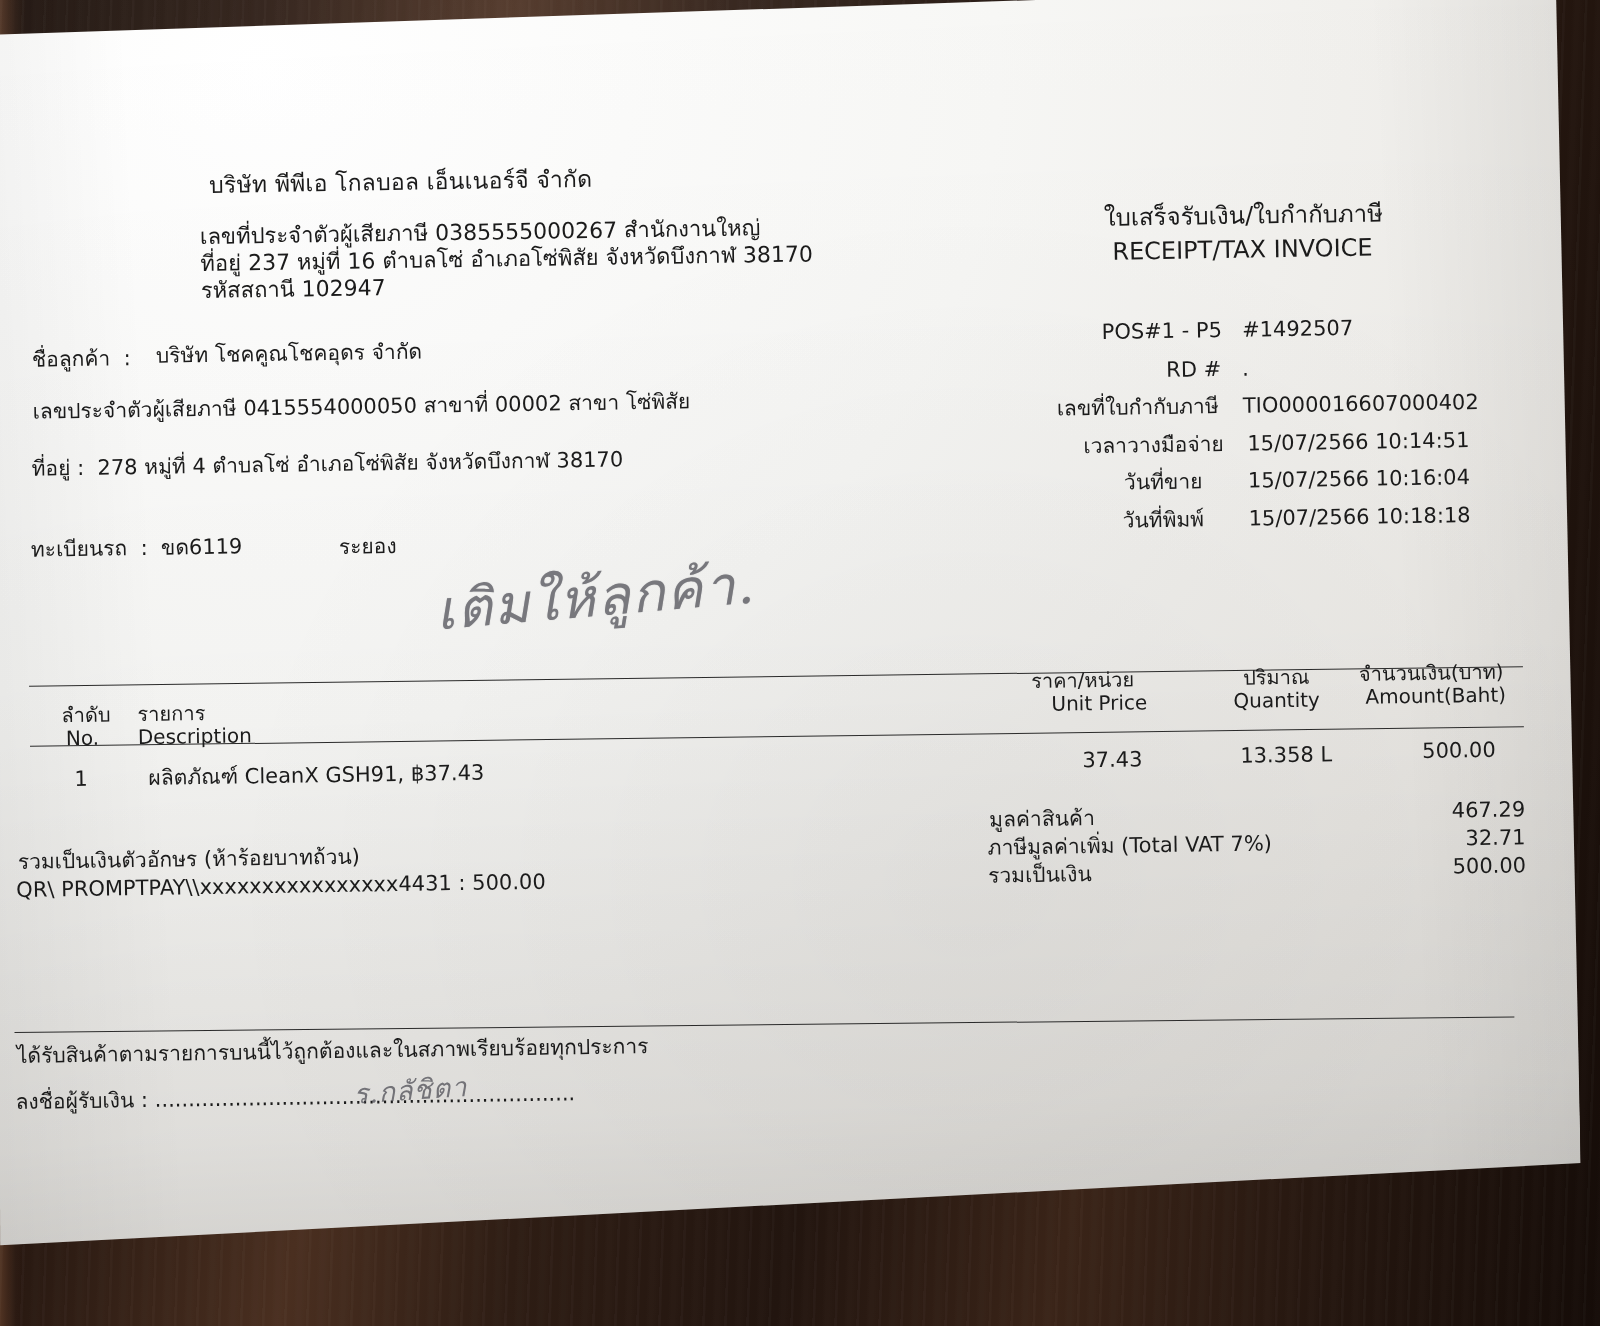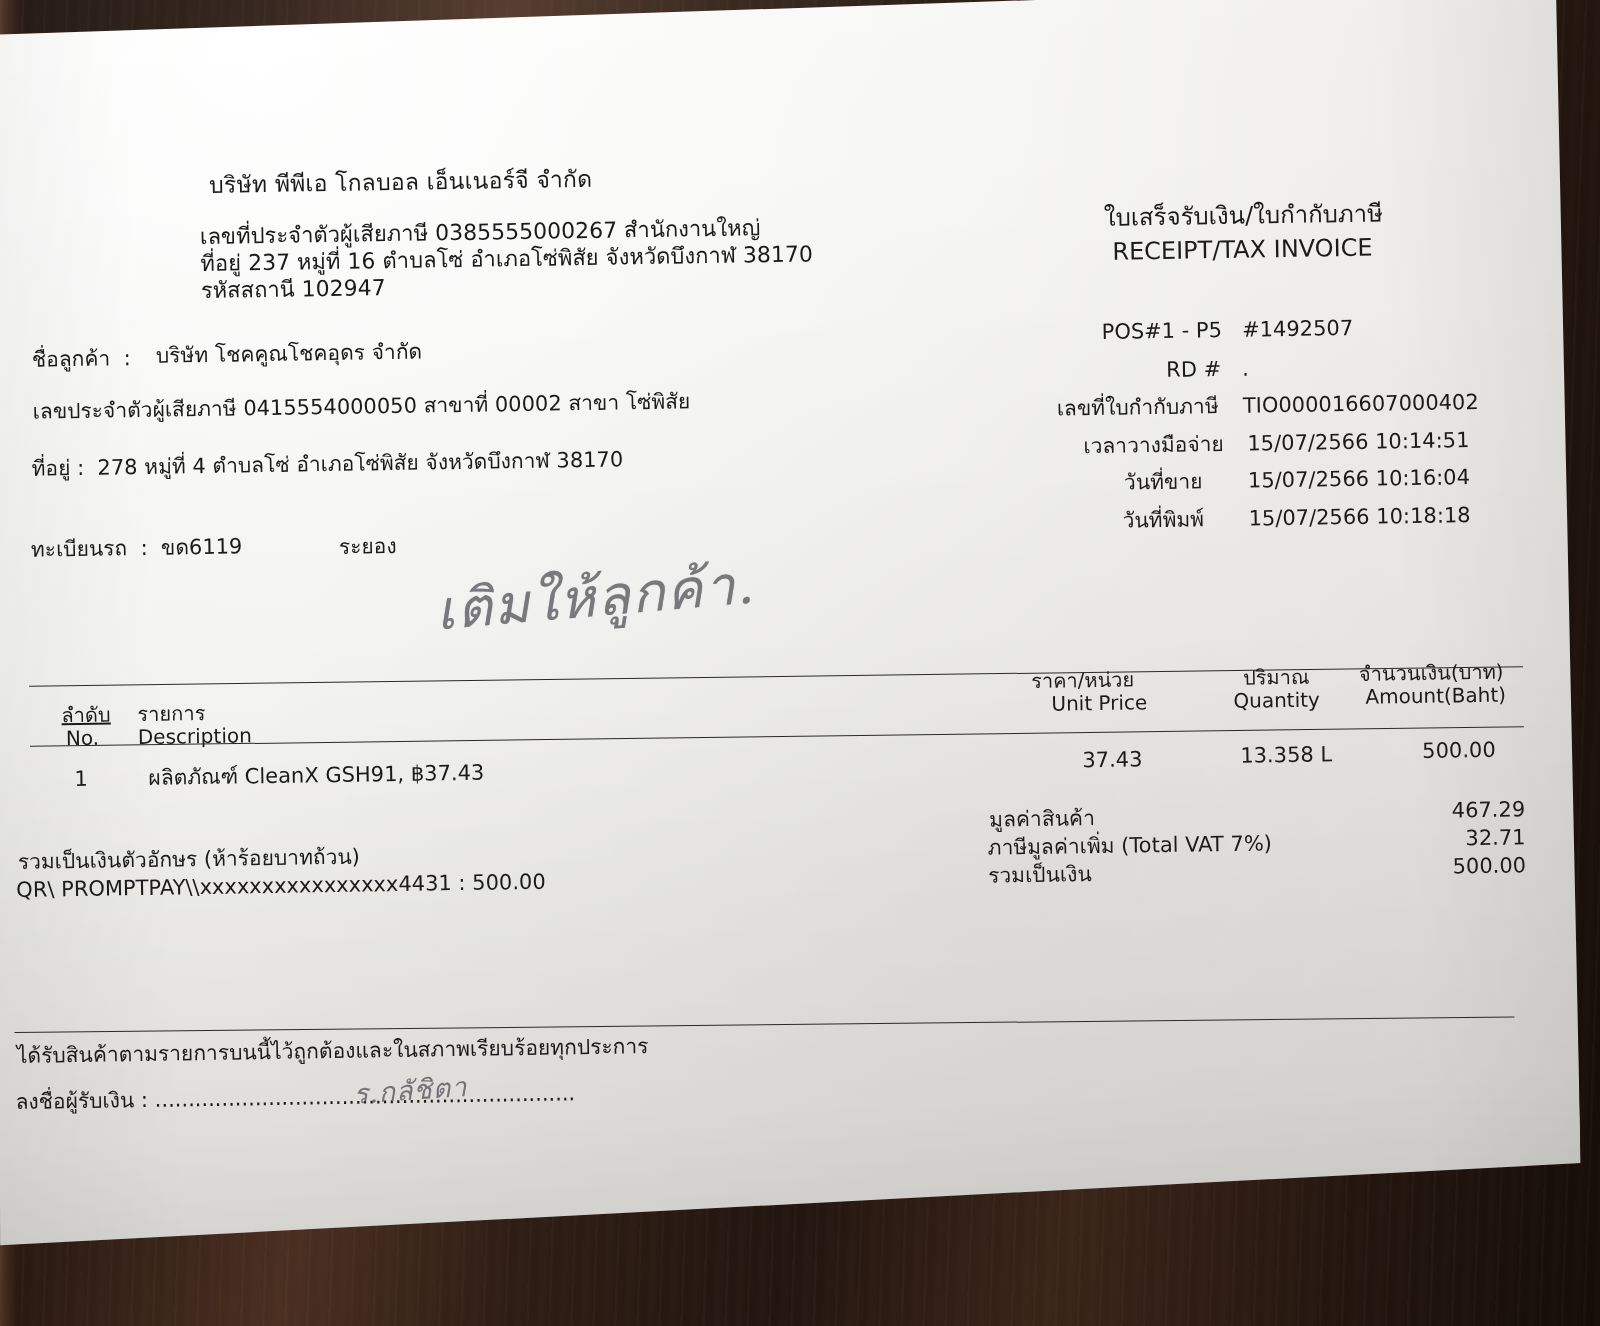--- a/index.html
+++ b/index.html
@@ -118,21 +118,21 @@
     position: absolute;
     height: 0;
     border-top: 1.6px solid #2a2a2a;
   }
   #rule-top    { left: 44px;  top: 686px;  width: 1494px; transform: rotate(0.15deg); }
   #rule-head   { left: 44px;  top: 746px;  width: 1494px; transform: rotate(0.15deg); }
   #rule-footer { left: 24px;  top: 1034px; width: 1500px; transform: rotate(0.3deg); }
 
   
   .th { position: absolute; font-size: 20px; white-space: pre; }
-  .th-no-th   { left: 76px;  top: 700px; text-decoration: underline; }
+  .th-no-th   { left: 76px;  top: 700px; }
   .th-no-en   { left: 80px;  top: 723px; }
   .th-desc-th { left: 152px; top: 700px; }
   .th-desc-en { left: 152px; top: 723px; }
   .th-price-th{ left: 1046px; top: 681px; }
   .th-price-en{ left: 1066px; top: 704px; }
   .th-qty-th  { left: 1258px; top: 681px; }
   .th-qty-en  { left: 1248px; top: 704px; }
   .th-amt-th  { left: 1374px; top: 679px; }
   .th-amt-en  { left: 1380px; top: 702px; }
 

